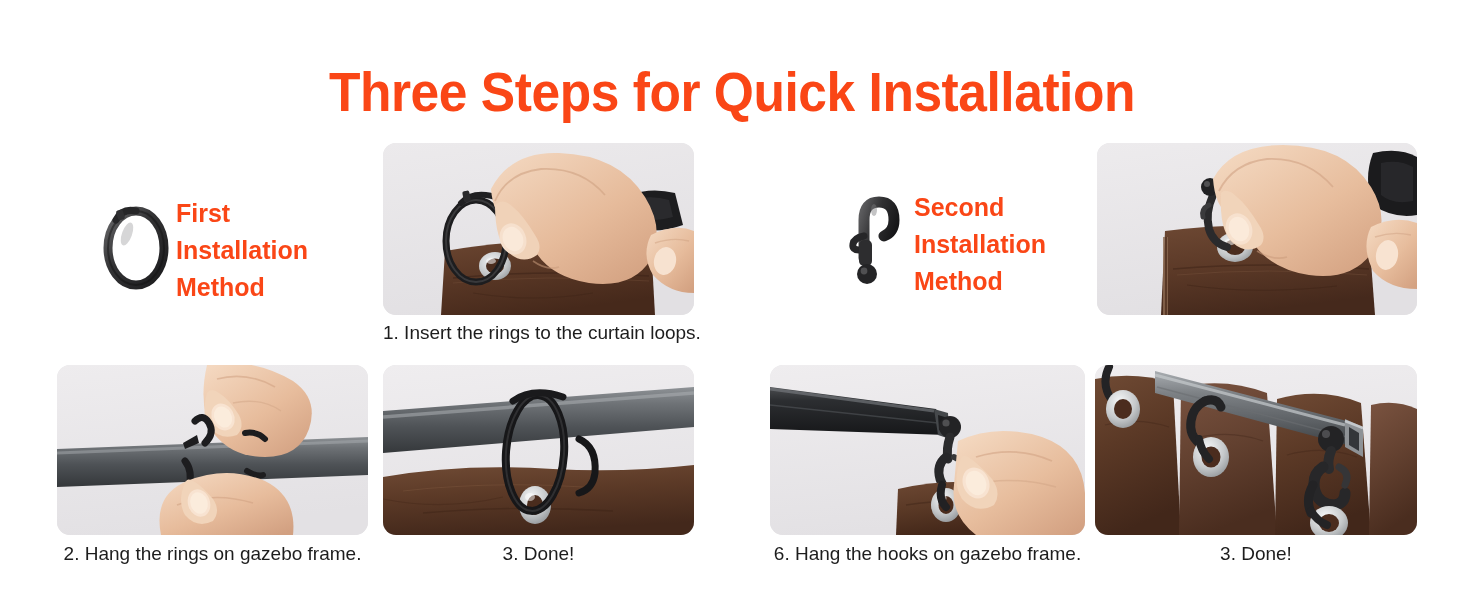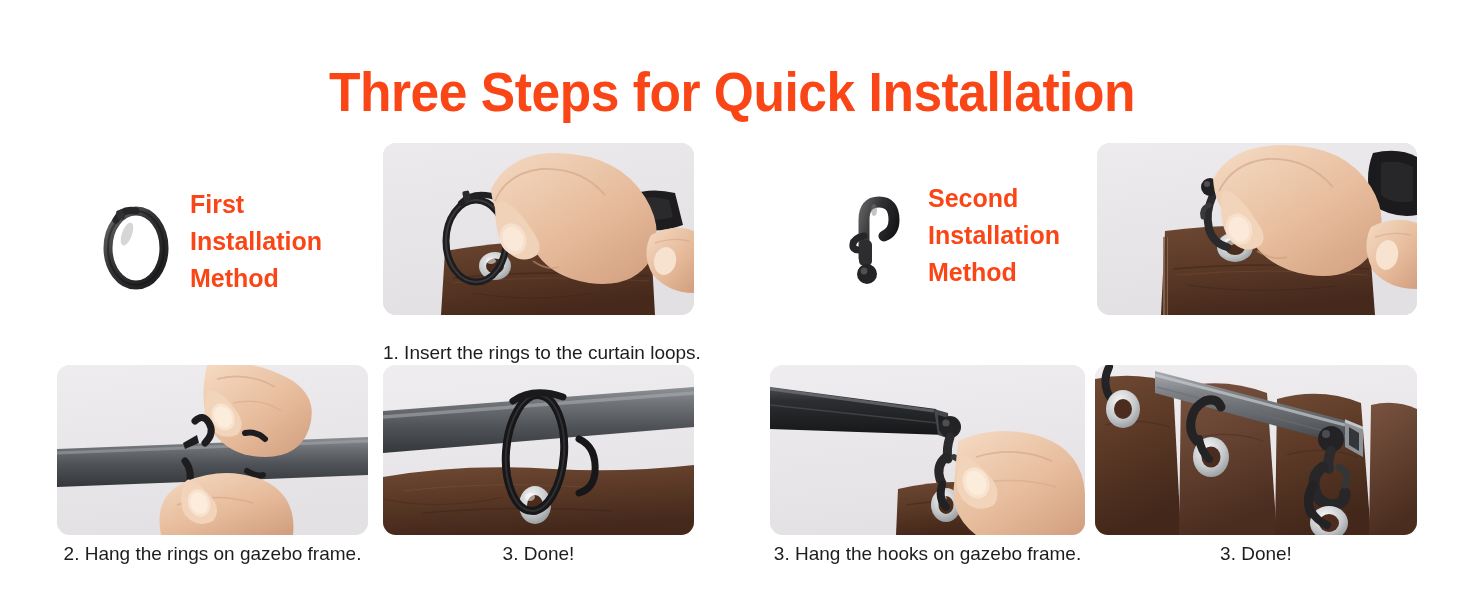--- a/index.html
+++ b/index.html
@@ -14,21 +14,21 @@
     text-align:center;
     font-family:"Liberation Sans", sans-serif;
     font-weight:700; font-size:56px; line-height:60px;
     letter-spacing:-0.5px;
     color:#FA4616;
     transform:scaleX(0.92); transform-origin:50% 50%;
     white-space:nowrap;
   }
 
   
-  .method { position:absolute; display:flex; align-items:flex-start; gap:14px; }
+  .method { position:absolute; display:flex; align-items:flex-end; }
   .method-label {
     font-weight:700; font-size:25px; line-height:37px; color:#FA4616;
     white-space:pre-line;
   }
   .method-icon { width:80px; height:120px; flex:0 0 80px; display:block; }
 
   #method-first { left:96px; top:186px; }
   #method-second { left:834px; top:180px; }
 
   
@@ -43,21 +43,21 @@
   #photo-r2c1 { left:57px;  top:365px;  width:311px; height:170px; }
   #photo-r2c2 { left:383px; top:365px;  width:311px; height:170px; }
   #photo-r2c3 { left:770px; top:365px;  width:315px; height:170px; }
   #photo-r2c4 { left:1095px;top:365px;  width:322px; height:170px; }
 
   
   .caption {
     position:absolute; font-size:19px; line-height:26px; color:#1d1d1d;
     white-space:nowrap;
   }
-  #cap-r1c1 { left:383px;  top:320px; width:311px; text-align:center;margin-top:20px; }
+  #cap-r1c1 { left:383px;  top:320px; width:311px; text-align:center; }
   #cap-r1c2 { left:1097px; top:325px; width:320px; text-align:center; }
   #cap-r2c1 { left:57px;   top:541px; width:311px; text-align:center; }
   #cap-r2c2 { left:383px;  top:541px; width:311px; text-align:center; }
   #cap-r2c3 { left:770px;  top:541px; width:315px; text-align:center; }
   #cap-r2c4 { left:1095px; top:541px; width:322px; text-align:center; }
 </style>
 </head>
 <body>
 
 <div class="page">
@@ -443,16 +443,16 @@
         <ellipse cx="234" cy="158" rx="19" ry="17" fill="url(#grom6)"></ellipse>
         <ellipse cx="234" cy="158" rx="10" ry="9" fill="#4b2c1e"></ellipse>
         <path d="M216 146 Q222 156 232 160" fill="none" stroke="#232325" stroke-width="8" stroke-linecap="round"></path>
       </g>
     </svg>
   </div>
 
   <div class="caption" id="cap-r1c1">1. Insert the rings to the curtain loops.</div>
   <div class="caption" id="cap-r2c1">2. Hang the rings on gazebo frame.</div>
   <div class="caption" id="cap-r2c2">3. Done!</div>
-  <div class="caption" id="cap-r2c3">3. Hang the hooks on gazebo frame.</div>
+  <div class="caption" id="cap-r2c3">6. Hang the hooks on gazebo frame.</div>
   <div class="caption" id="cap-r2c4">3. Done!</div>
 
 </div>
 
 </body></html>

